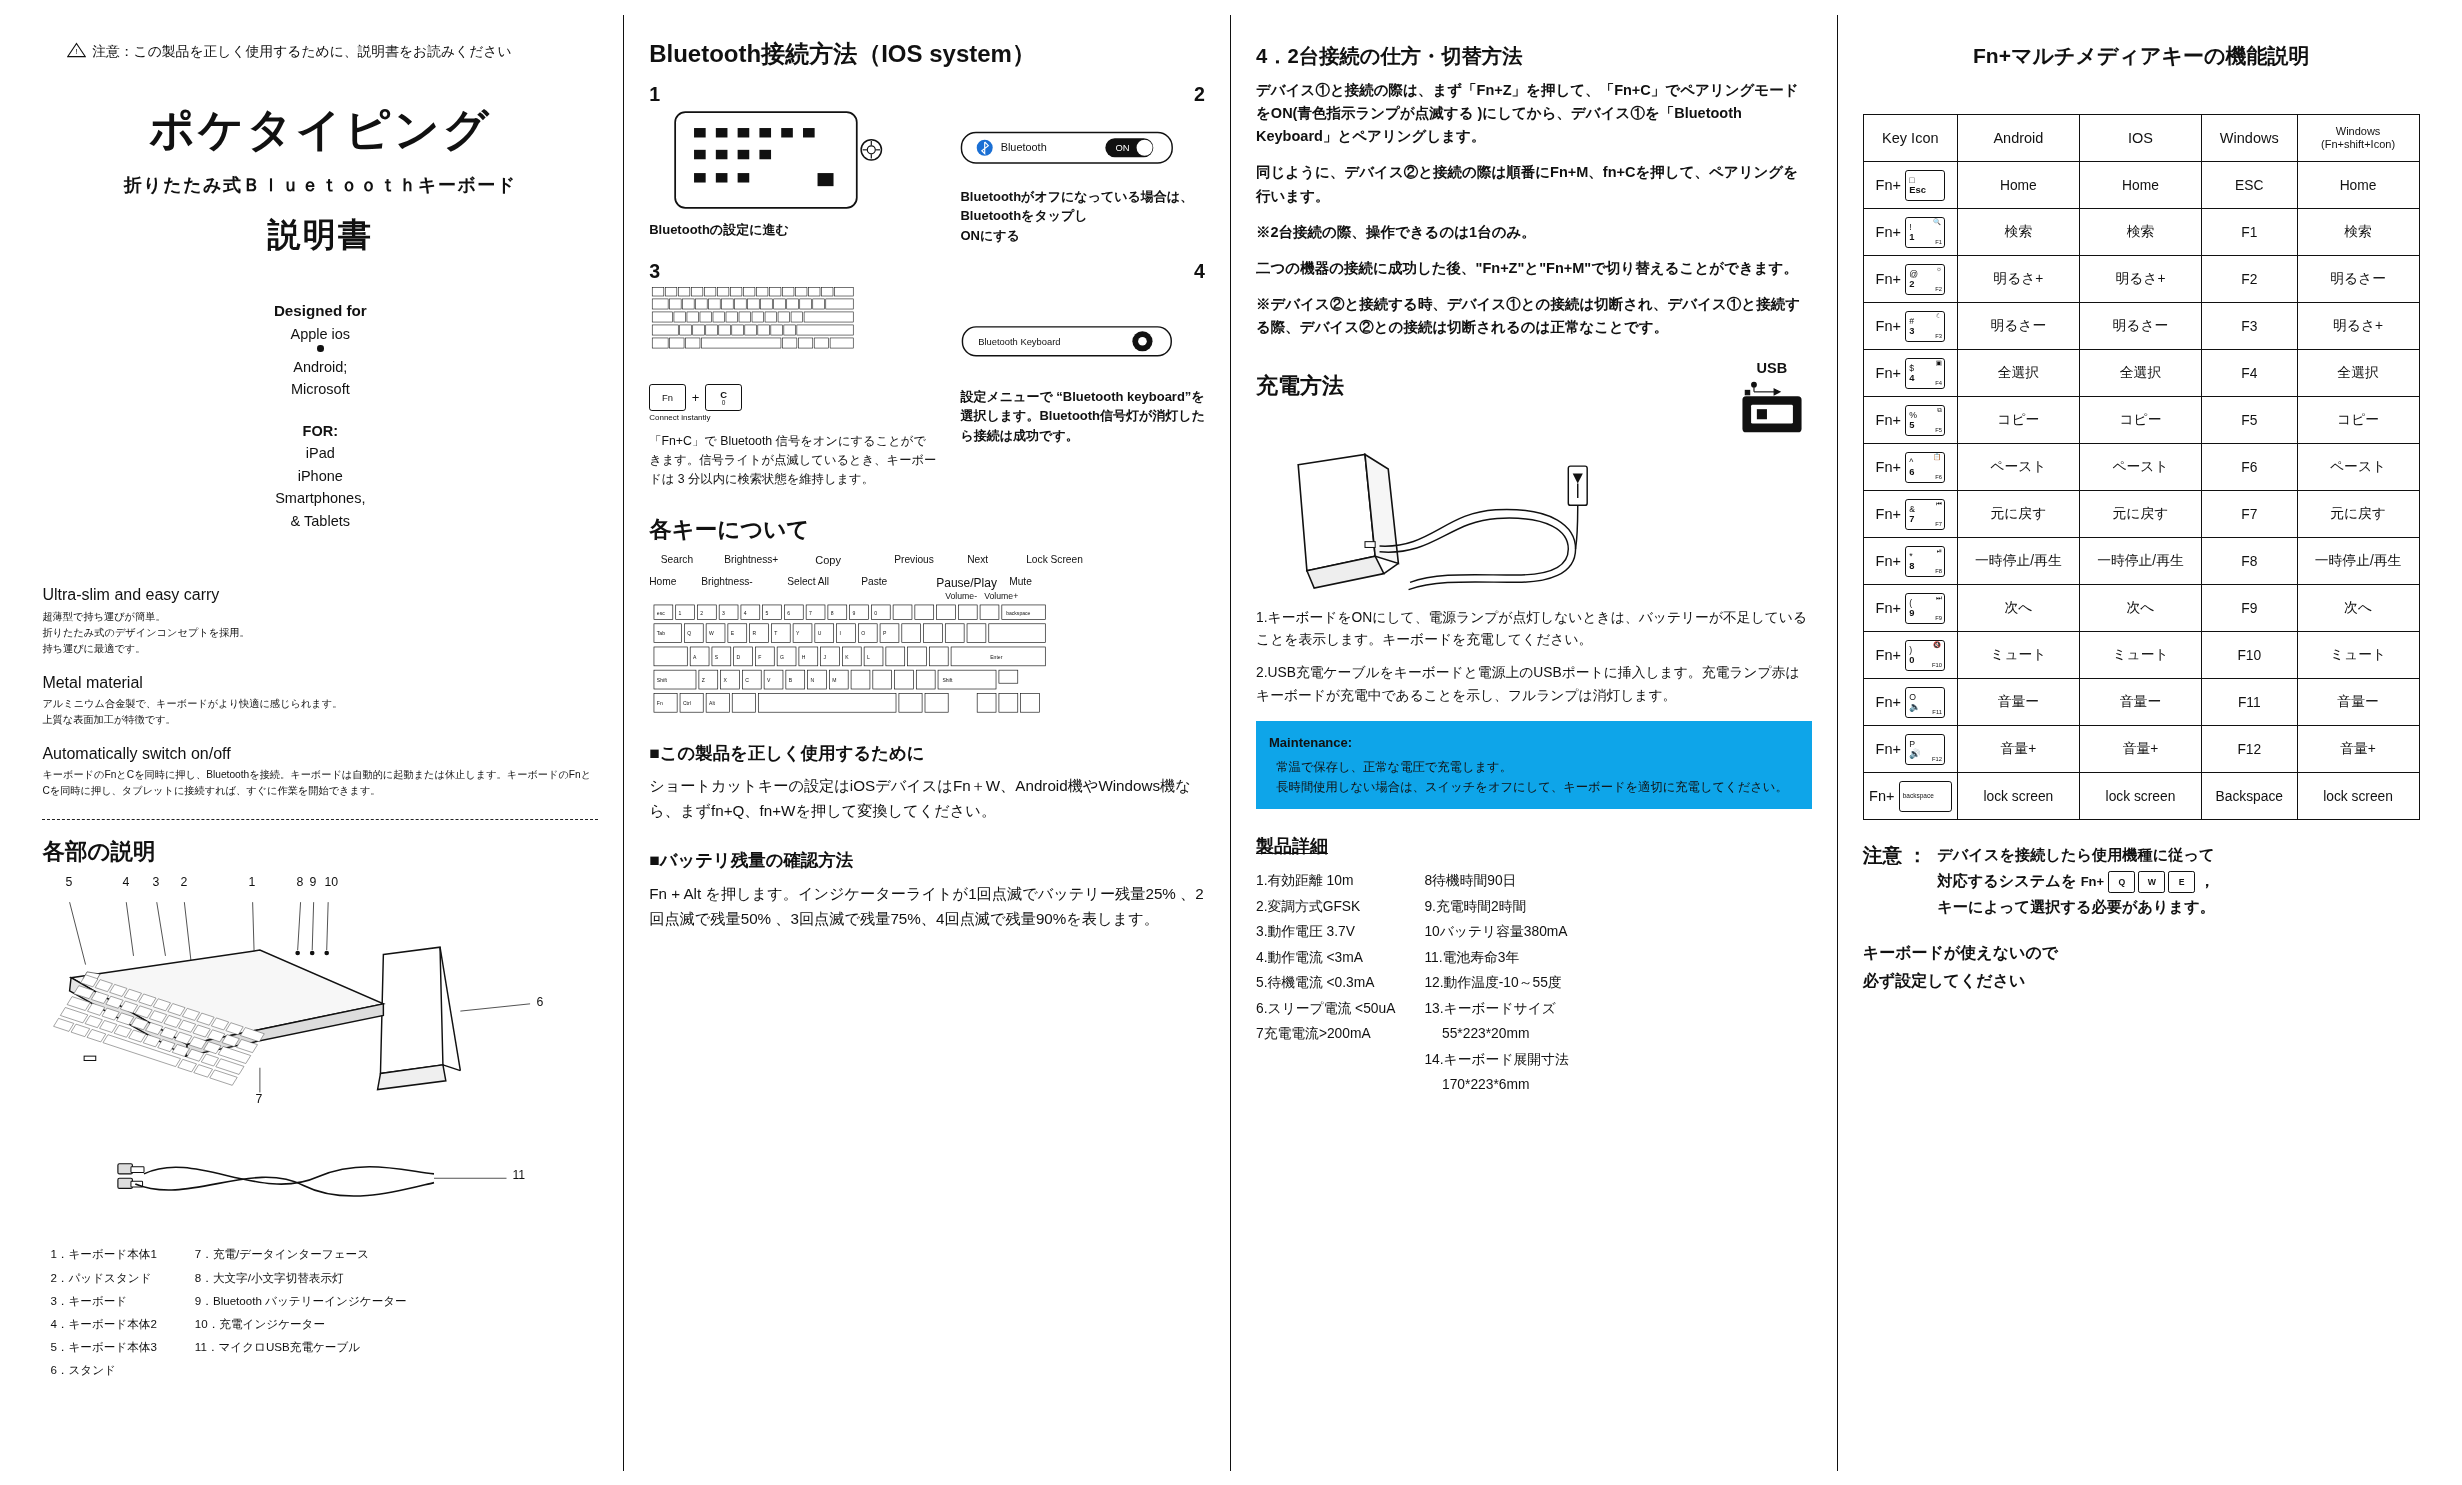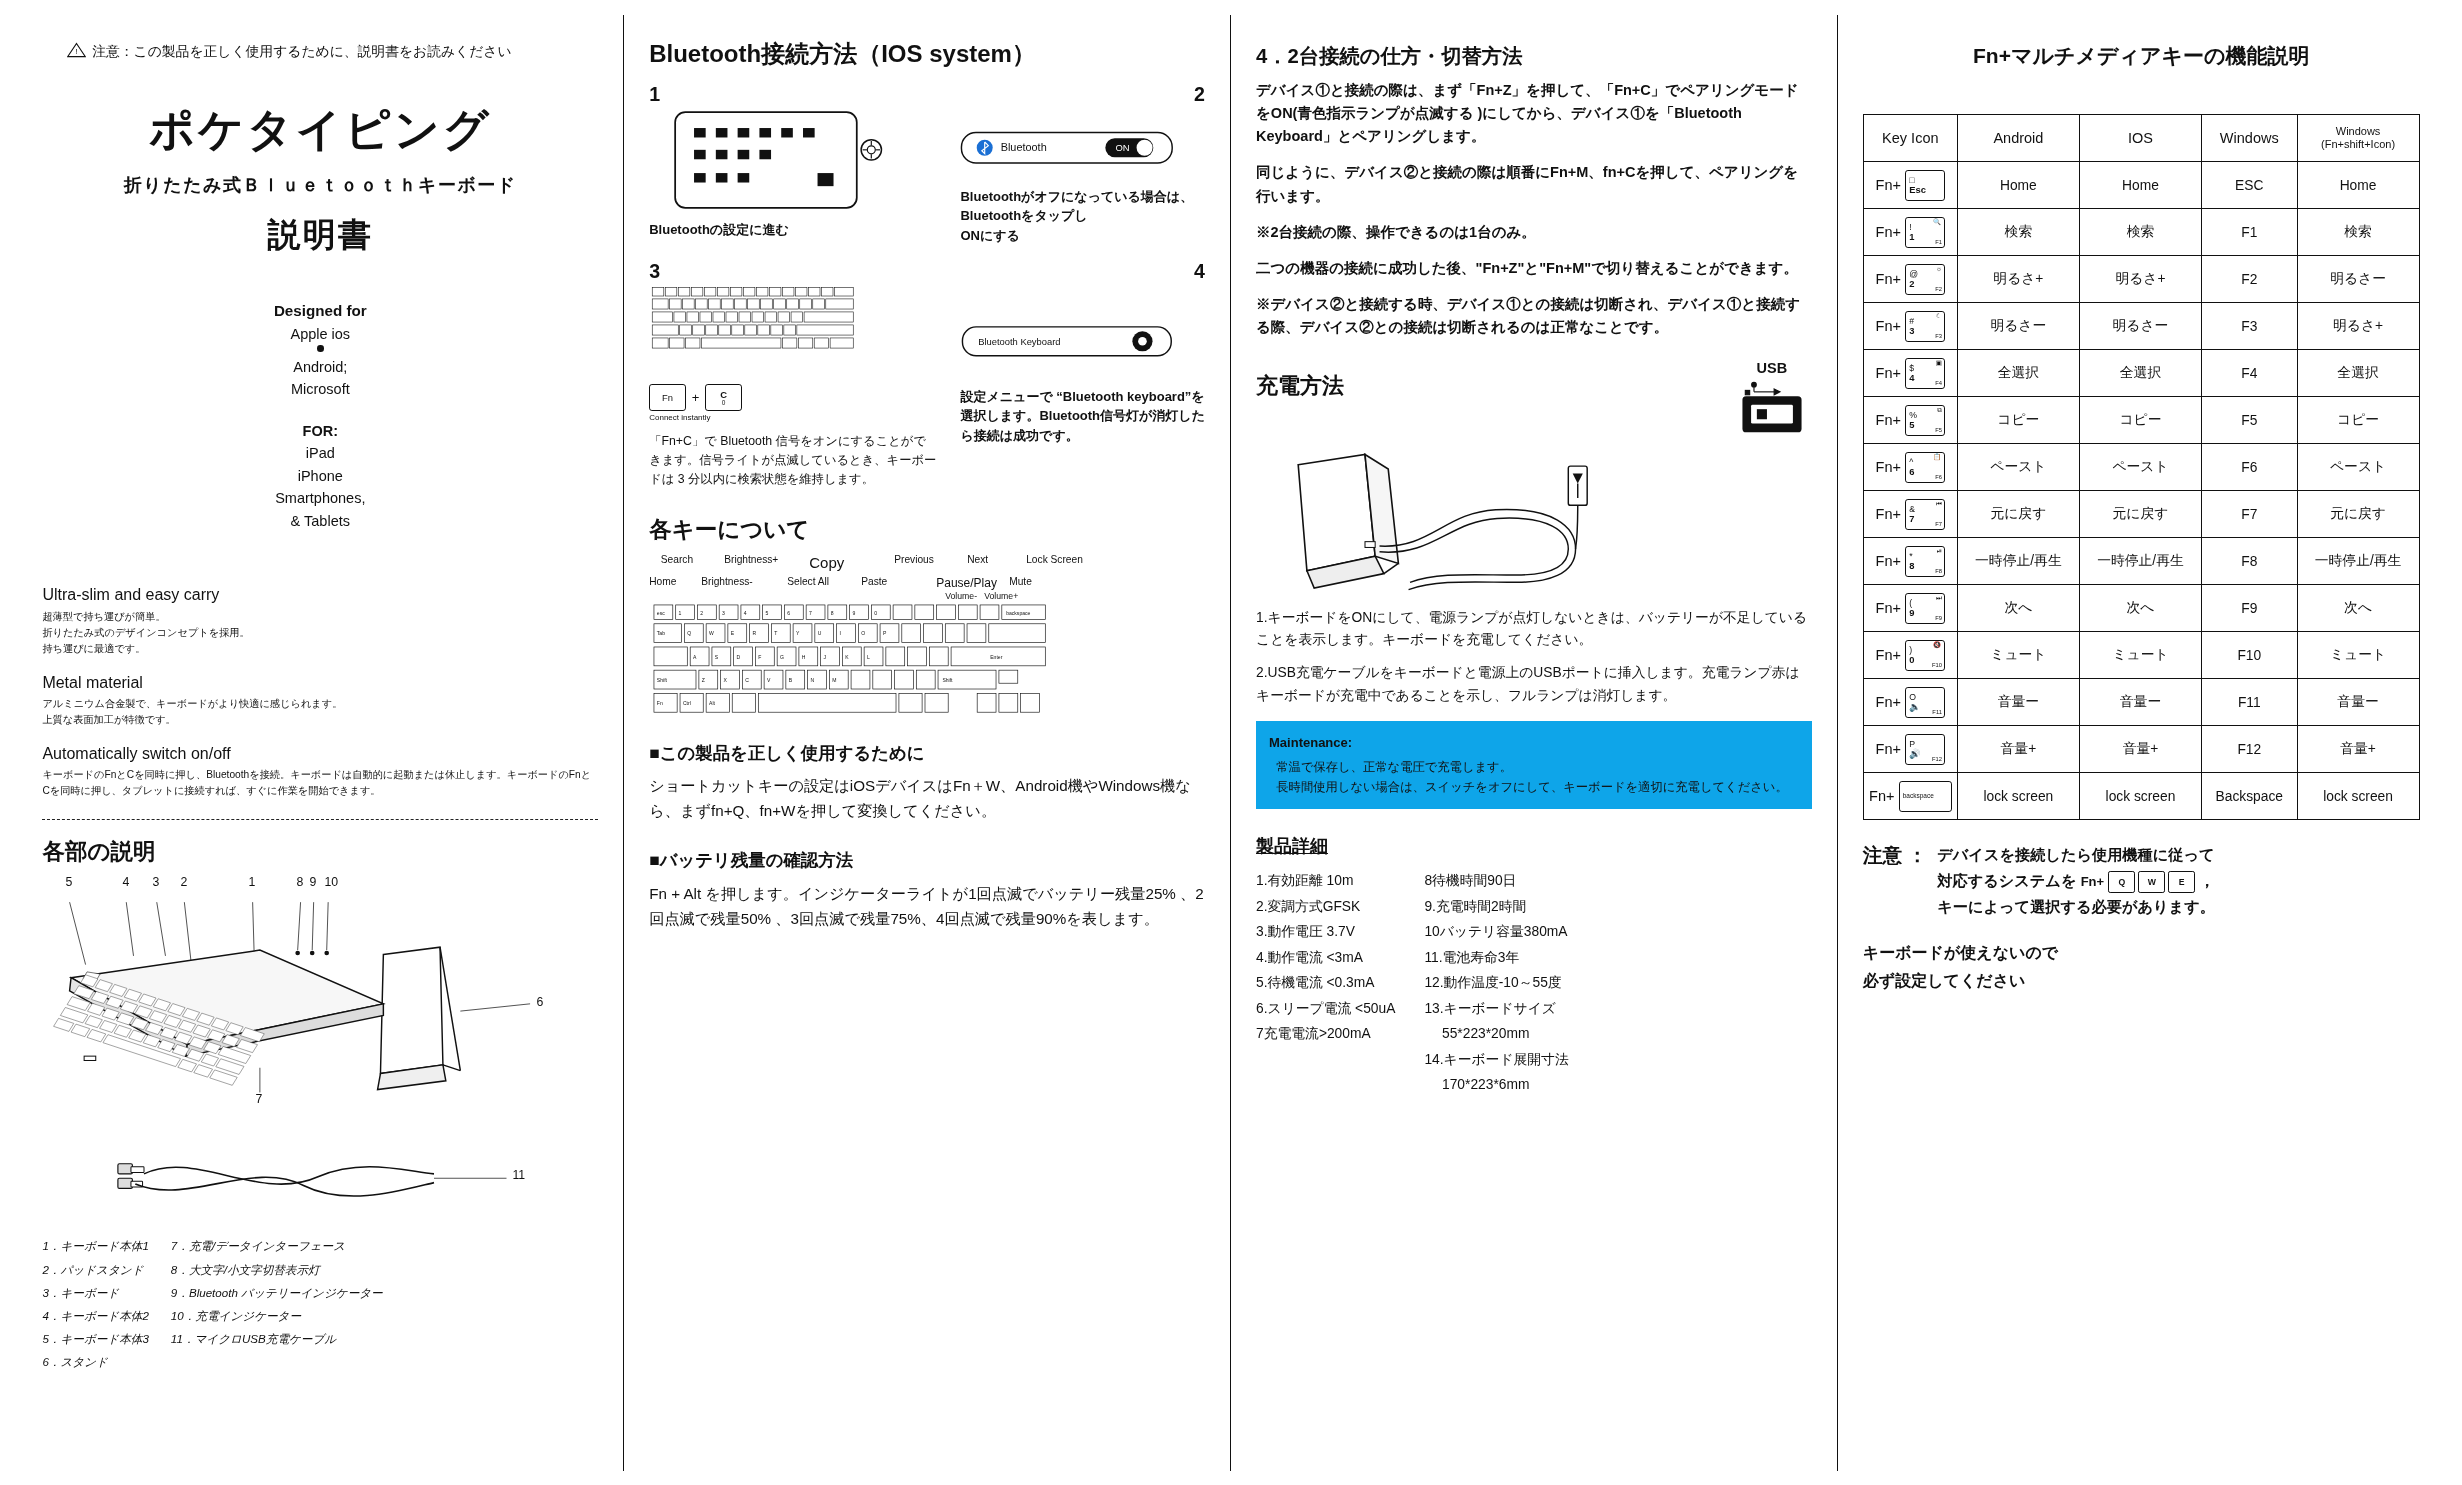--- a/index.html
+++ b/index.html
@@ -61,21 +61,21 @@
   }
   .parts-title{font-size:22.5px;font-weight:bold;margin:16px 0 4.4px 0;}
 
   .callouts{position:relative;height:29px;font-size:12.3px;}
   .callouts span{position:absolute;}
 
   .diagram{position:relative;height:240px;margin-top:1.5px;}
   .cable{position:relative;height:87px;}
 
   .legend{display:flex;gap:22px;font-size:11.6px;line-height:2.0;margin-top:5.8px;}
-  .legend ol{margin:0;padding:0;list-style:none;font-style:italic;}
+  .legend ol{margin:8px;padding:0;list-style:none;}
   .legend li{white-space:nowrap;}
 
   
   .h2{font-size:24px;font-weight:bold;margin:2.9px 0 13px 0;}
   .stepnum{font-size:19.6px;font-weight:bold;}
   .cap{font-size:13px;font-weight:bold;line-height:1.5;}
   .cap-n{font-size:12.3px;line-height:1.55;font-weight:normal;}
   .h3{font-size:22.5px;font-weight:bold;margin:25px 0 10.2px 0;}
   .h4b{font-size:17.4px;font-weight:bold;margin:25px 0 8.7px 0;}
   .para{font-size:15.2px;line-height:1.65;}
@@ -486,21 +486,21 @@
         </div>
         <div class="cap" style="margin-top:25px">設定メニューで “Bluetooth keyboard”を選択します。Bluetooth信号灯が消灯したら接続は成功です。</div>
       </div>
     </div>
 
     <div class="h3">各キーについて</div>
 
     <div style="position:relative;height:160px">
       <div style="position:absolute;left:11.6px;top:-1.5px;font-size:10.2px">Search</div>
       <div style="position:absolute;left:75px;top:-1.5px;font-size:10.2px">Brightness+</div>
-      <div style="position:absolute;left:160px;top:-1.5px;font-size:15px">Copy</div>
+      <div style="position:absolute;left:166px;top:-1.5px;font-size:11px">Copy</div>
       <div style="position:absolute;left:245px;top:-1.5px;font-size:10.2px">Previous</div>
       <div style="position:absolute;left:318px;top:-1.5px;font-size:10.2px">Next</div>
       <div style="position:absolute;left:377px;top:-1.5px;font-size:10.2px">Lock Screen</div>
 
       <div style="position:absolute;left:0px;top:20.3px;font-size:10.2px">Home</div>
       <div style="position:absolute;left:52px;top:20.3px;font-size:10.2px">Brightness-</div>
       <div style="position:absolute;left:138px;top:20.3px;font-size:10.2px">Select All</div>
       <div style="position:absolute;left:212px;top:20.3px;font-size:10.2px">Paste</div>
       <div style="position:absolute;left:287px;top:20.3px;font-size:12px">Pause/Play</div>
       <div style="position:absolute;left:360px;top:20.3px;font-size:10.2px">Mute</div>

